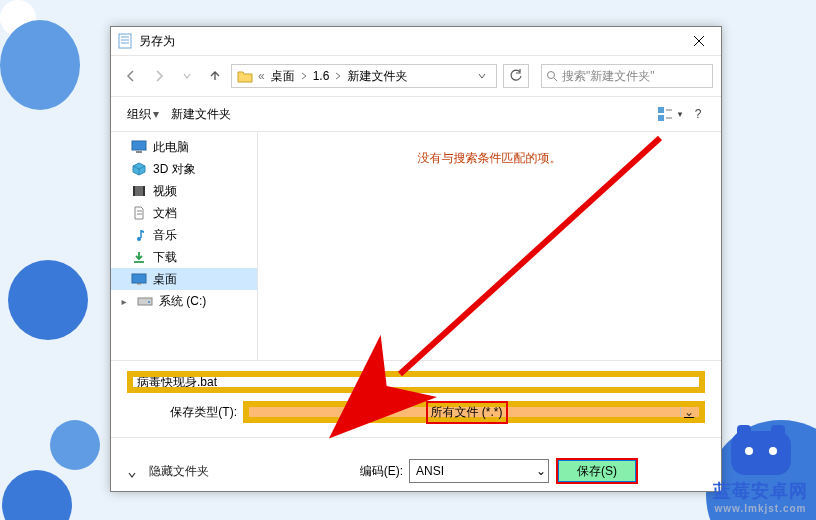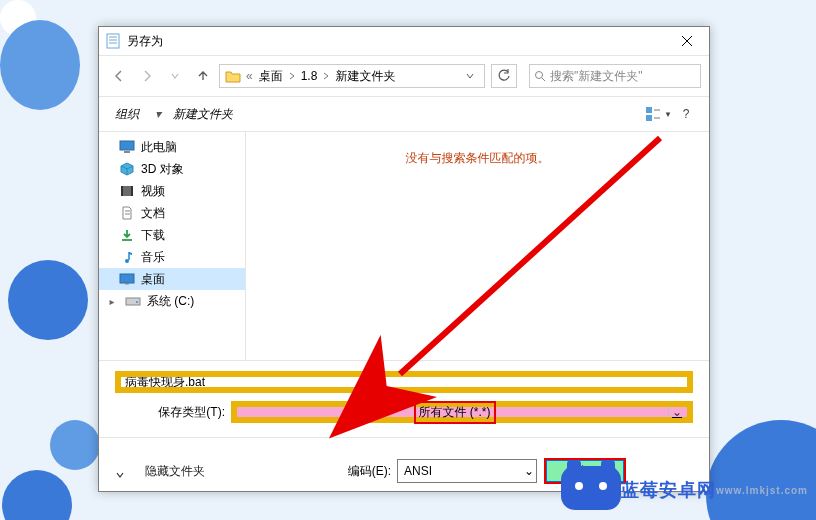--- a/index.html
+++ b/index.html
@@ -19,21 +19,21 @@
   .blob { position:absolute; border-radius:50%; filter: blur(0.5px); }
   .blob1 { width:80px; height:90px; background:#5f9ce3; left:0px; top:20px; }
   .blob1b { width:36px; height:36px; background:#fff; left:20px; top:40px; border-radius:50%; }
   .blob2 { width:80px; height:80px; background:#3a79d8; left:8px; top:260px; }
   .blob3 { width:50px; height:50px; background:#5f9ce3; left:50px; top:420px; }
   .blob4 { width:70px; height:70px; background:#3a79d8; left:2px; top:470px; }
   .blob5 { width:150px; height:150px; background:#3c7ad9; right:-40px; bottom:-50px; }
 
   .dialog {
     position: absolute;
-    left: 98px;
+    left: 110px;
     top: 26px;
     width: 610px;
     height: 464px;
     background: #ffffff;
     border: 1px solid #7c7c7c;
     box-shadow: 0 0 10px rgba(0,0,0,0.25);
   }
 
   .titlebar {
     height: 28px;
@@ -101,21 +101,21 @@
     background:#fff;
     gap:4px;
   }
 
   .toolbar {
     height: 34px;
     display:flex; align-items:center;
     padding: 0 10px;
     border-bottom: 1px solid #e5e5e5;
   }
-  .tool-item { padding:2px 6px; display:flex; align-items:center; gap:16px;font-style:italic; }
+  .tool-item { padding:2px 6px; display:flex; align-items:center; gap:2px; }
   .tool-item .chev { color:#555; }
   .spacer { flex:1; }
   .tool-icon {
     width:26px; height:22px;
     display:flex; align-items:center; justify-content:center;
     color:#444;
     margin-left:2px;
   }
 
   .body {
@@ -172,21 +172,21 @@
   .field-row input.text, .field-row .combo {
     flex:1;
     height:22px;
     border:6px solid #eab308;
     box-sizing:border-box;
     padding: 0 4px;
     font: inherit;
     background:#fff;
   }
   .field-row .combo {
-    background:#f9a8d4;
+    background:#fdba74;
     display:flex; align-items:center;
     justify-content:space-between;
     padding-right:2px;
     text-decoration:underline;
   }
   .combo .chev { width:16px; text-align:center; color:#333; border-left:1px solid #c0c0c0; height:100%; display:flex;align-items:center;justify-content:center; }
   .highlight-red { outline: 2px solid #e60000; outline-offset:-1px; }
   .filetype-highlight .combo-label { display:inline-block; }
   .filetype-highlight::before{
     content:'';
@@ -200,21 +200,21 @@
   }
 
   .bottom {
     border-top:1px solid #e5e5e5;
     padding: 14px 16px 4px 16px;
     display:flex;
     align-items:center;
     height:38px;
   }
   .hide-folders {
-    display:flex; align-items:flex-end; gap:20px;
+    display:flex; align-items:flex-end; gap:12px;
     color:#222;
   }
   .bottom .lbl-enc { margin-left:auto; margin-right:6px; }
   .enc-combo {
     width:130px; height:22px;
     border:1px solid #7a7a7a;
     display:flex; align-items:center; justify-content:space-between;
     padding: 0 2px 0 6px;
     background:#fff;
     margin-right:6px;
@@ -233,21 +233,21 @@
     position:absolute;
     left:0; top:0;
     width:816px; height:520px;
     pointer-events:none;
   }
 
   
   .watermark {
     position:absolute;
     right:8px; bottom:6px;
-    display:flex; flex-direction:row; align-items:center;
+    display:flex; flex-direction:column; align-items:center;
     font-weight:bold;
   }
   .wm-head {
     width:60px; height:44px;
     background:#2f5fd4;
     border-radius:14px;
     position:relative;
     margin-bottom:4px;
   }
   .wm-head::before, .wm-head::after {
@@ -325,21 +325,21 @@
             <path d="M1 3h5l1 2h8v8H1z" fill="#ffd76a" stroke="#c9a227"></path>
           </svg>
       </span>
       <span class="sep">«</span>
       <span class="crumb">桌面</span>
       <span class="sep">
           <svg width="6" height="8" viewBox="0 0 6 8">
             <path d="M1 1 L5 4 L1 7" fill="none" stroke="#777"></path>
           </svg>
         </span>
-      <span class="crumb">1.8</span>
+      <span class="crumb">1.6</span>
       <span class="sep">
           <svg width="6" height="8" viewBox="0 0 6 8">
             <path d="M1 1 L5 4 L1 7" fill="none" stroke="#777"></path>
           </svg>
         </span>
       <span class="crumb">新建文件夹</span>
       <span class="drop">
           <svg width="8" height="8" viewBox="0 0 8 8">
             <path d="M1 2 L4 6 L7 2" fill="none" stroke="#555"></path>
           </svg>
@@ -420,36 +420,36 @@
             <svg width="12" height="14" viewBox="0 0 12 14">
               <path d="M2 1 h6 l2 2 v10 h-8z" fill="#fff" stroke="#888"></path>
               <line x1="4" y1="5" x2="9" y2="5" stroke="#888"></line>
               <line x1="4" y1="8" x2="9" y2="8" stroke="#888"></line>
             </svg>
           </span>
         <span>文档</span>
       </div>
       <div class="tree-item">
         <span class="icon">
-            <svg width="14" height="14" viewBox="0 0 14 14">
-              <path d="M7 2 v6 M4 6 l3 3 l3 -3" fill="none" stroke="#2e9e4f" stroke-width="1.8"></path>
-              <line x1="2" y1="12" x2="12" y2="12" stroke="#2e9e4f" stroke-width="1.8"></line>
-            </svg>
-          </span>
-        <span>下载</span>
-      </div>
-      <div class="tree-item">
-        <span class="icon">
             <svg width="12" height="14" viewBox="0 0 12 14">
               <path d="M8 2 v8" stroke="#1e88d0" stroke-width="1.5"></path>
               <circle cx="6" cy="11" r="2" fill="#1e88d0"></circle>
               <path d="M8 2 l3 1 v2 l-3 -1" fill="#1e88d0"></path>
             </svg>
           </span>
         <span>音乐</span>
+      </div>
+      <div class="tree-item">
+        <span class="icon">
+            <svg width="14" height="14" viewBox="0 0 14 14">
+              <path d="M7 2 v6 M4 6 l3 3 l3 -3" fill="none" stroke="#2e9e4f" stroke-width="1.8"></path>
+              <line x1="2" y1="12" x2="12" y2="12" stroke="#2e9e4f" stroke-width="1.8"></line>
+            </svg>
+          </span>
+        <span>下载</span>
       </div>
       <div class="tree-item selected">
         <span class="icon">
             <svg width="16" height="12" viewBox="0 0 16 12">
               <rect x="1" y="1" width="14" height="9" fill="#3a8ad6" stroke="#2a6aa6"></rect>
               <rect x="6" y="10" width="4" height="1.5" fill="#888"></rect>
             </svg>
           </span>
         <span>桌面</span>
       </div>

